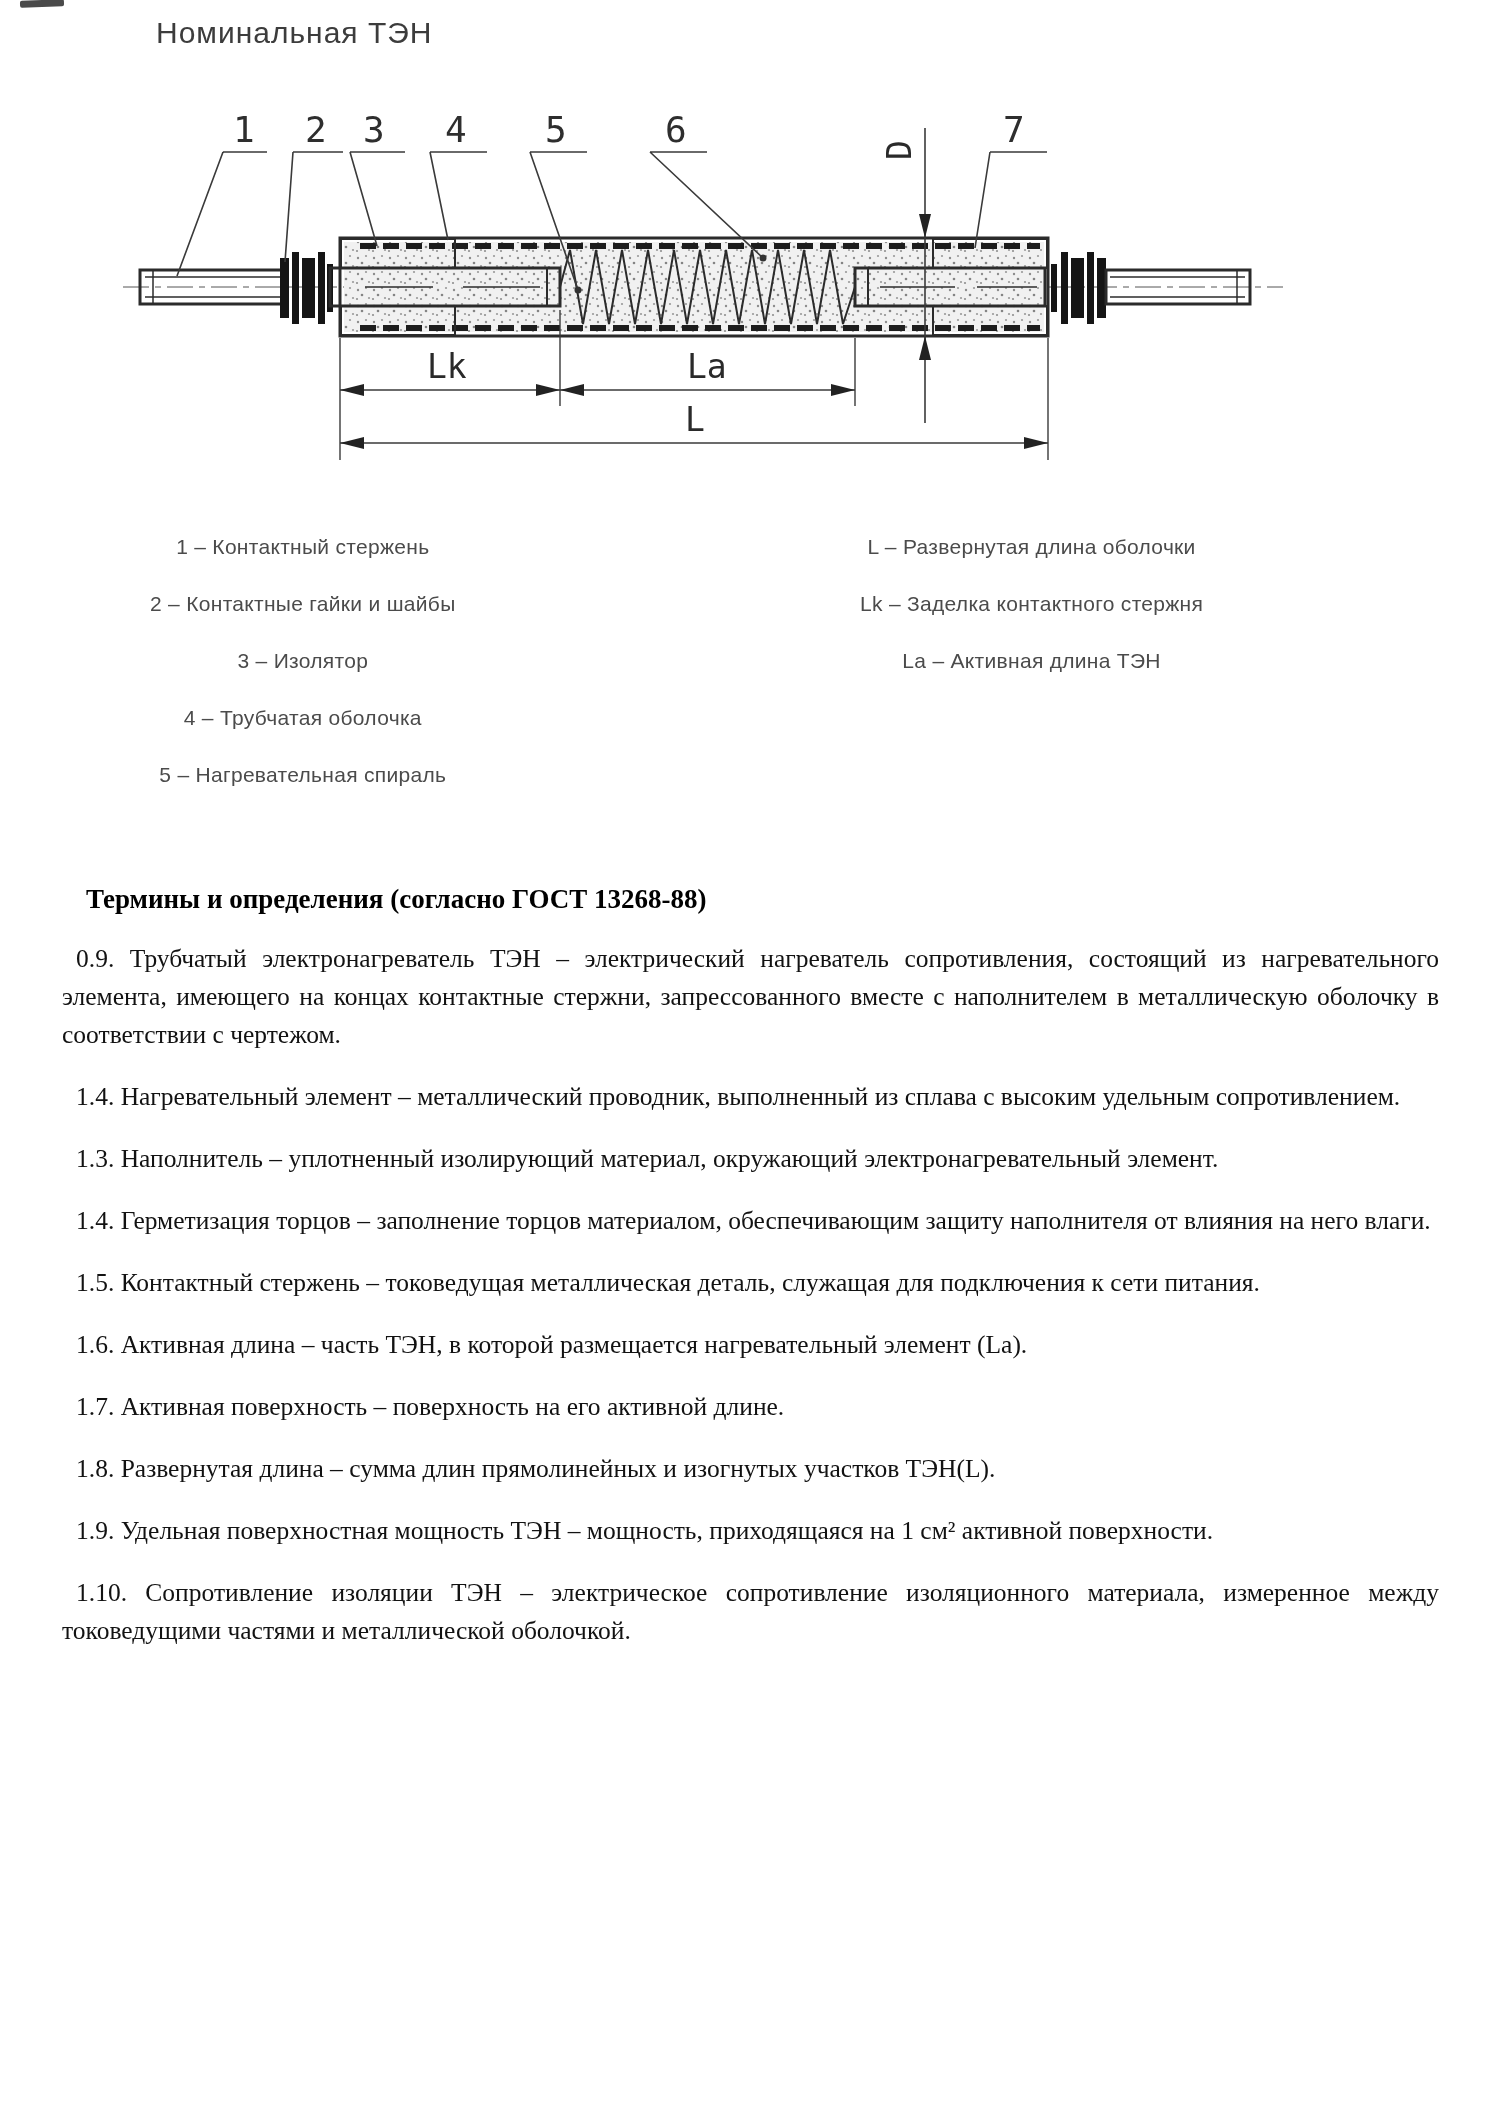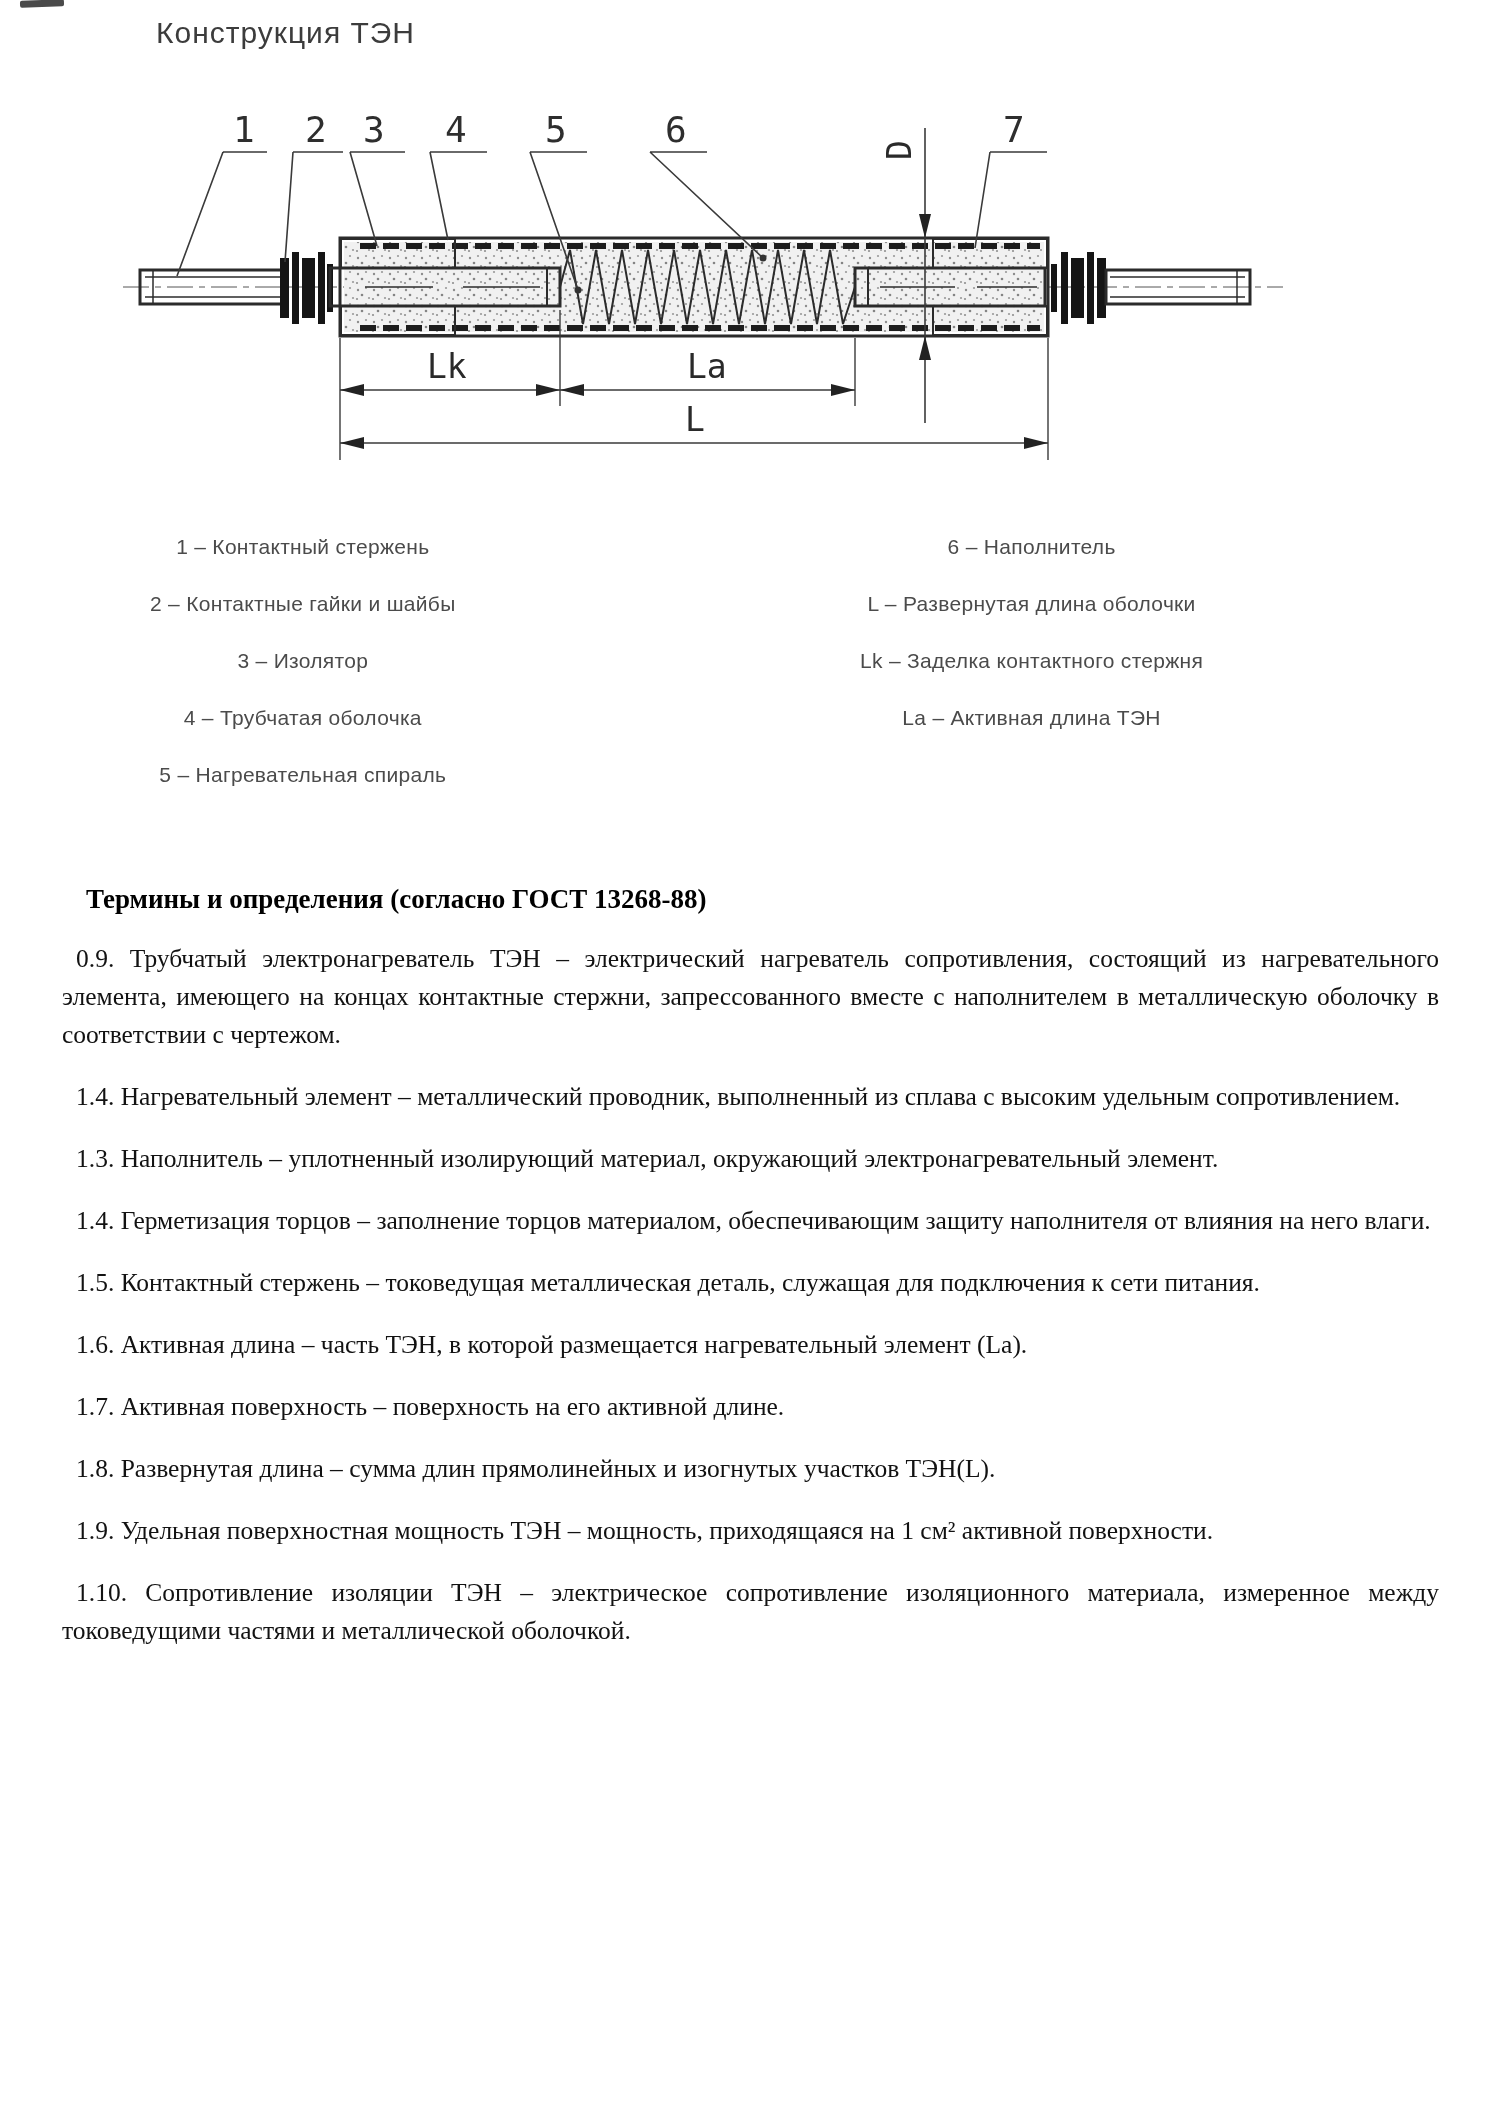--- a/index.html
+++ b/index.html
@@ -58,21 +58,21 @@
     font-size:33px;fill:#2a2a2a;
   }
 </style>
 </head>
 <body>
 
 <div class="page">
 
   <div class="scan-artifact"></div>
 
-  <div class="doc-title">Конструкция ТЭН</div>
+  <div class="doc-title">Номинальная ТЭН</div>
 
   <div class="diagram-wrap">
     <svg width="1180" height="400" viewBox="0 0 1180 400">
       <defs>
         <pattern id="stipple" width="16" height="16" patternUnits="userSpaceOnUse">
           <rect width="16" height="16" fill="#f1f1f1"></rect>
           <circle cx="3" cy="4" r="1.2" fill="#8d8d8d"></circle>
           <circle cx="11" cy="2" r="1.1" fill="#9a9a9a"></circle>
           <circle cx="7" cy="9" r="1.3" fill="#848484"></circle>
           <circle cx="14" cy="12" r="1.1" fill="#9a9a9a"></circle>
@@ -205,21 +205,20 @@
   </div>
 
   <div class="legend-col legend-left">
     <div class="legend-item">1 – Контактный стержень</div>
     <div class="legend-item">2 – Контактные гайки и шайбы</div>
     <div class="legend-item">3 – Изолятор</div>
     <div class="legend-item">4 – Трубчатая оболочка</div>
     <div class="legend-item">5 – Нагревательная спираль</div>
   </div>
   <div class="legend-col legend-right">
-    <div class="legend-item">6 – Наполнитель</div>
     <div class="legend-item">L – Развернутая длина оболочки</div>
     <div class="legend-item">Lk – Заделка контактного стержня</div>
     <div class="legend-item">La – Активная длина ТЭН</div>
   </div>
 
   <div class="terms">
     <h3>Термины и определения (согласно ГОСТ 13268-88)</h3>
     <p>0.9. Трубчатый электронагреватель ТЭН – электрический нагреватель сопротивления, состоящий из нагревательного элемента, имеющего на концах контактные стержни, запрессованного вместе с наполнителем в металлическую оболочку в соответствии с чертежом.</p>
     <p>1.4. Нагревательный элемент – металлический проводник, выполненный из сплава с высоким удельным сопротивлением.</p>
     <p>1.3. Наполнитель – уплотненный изолирующий материал, окружающий электронагревательный элемент.</p>

